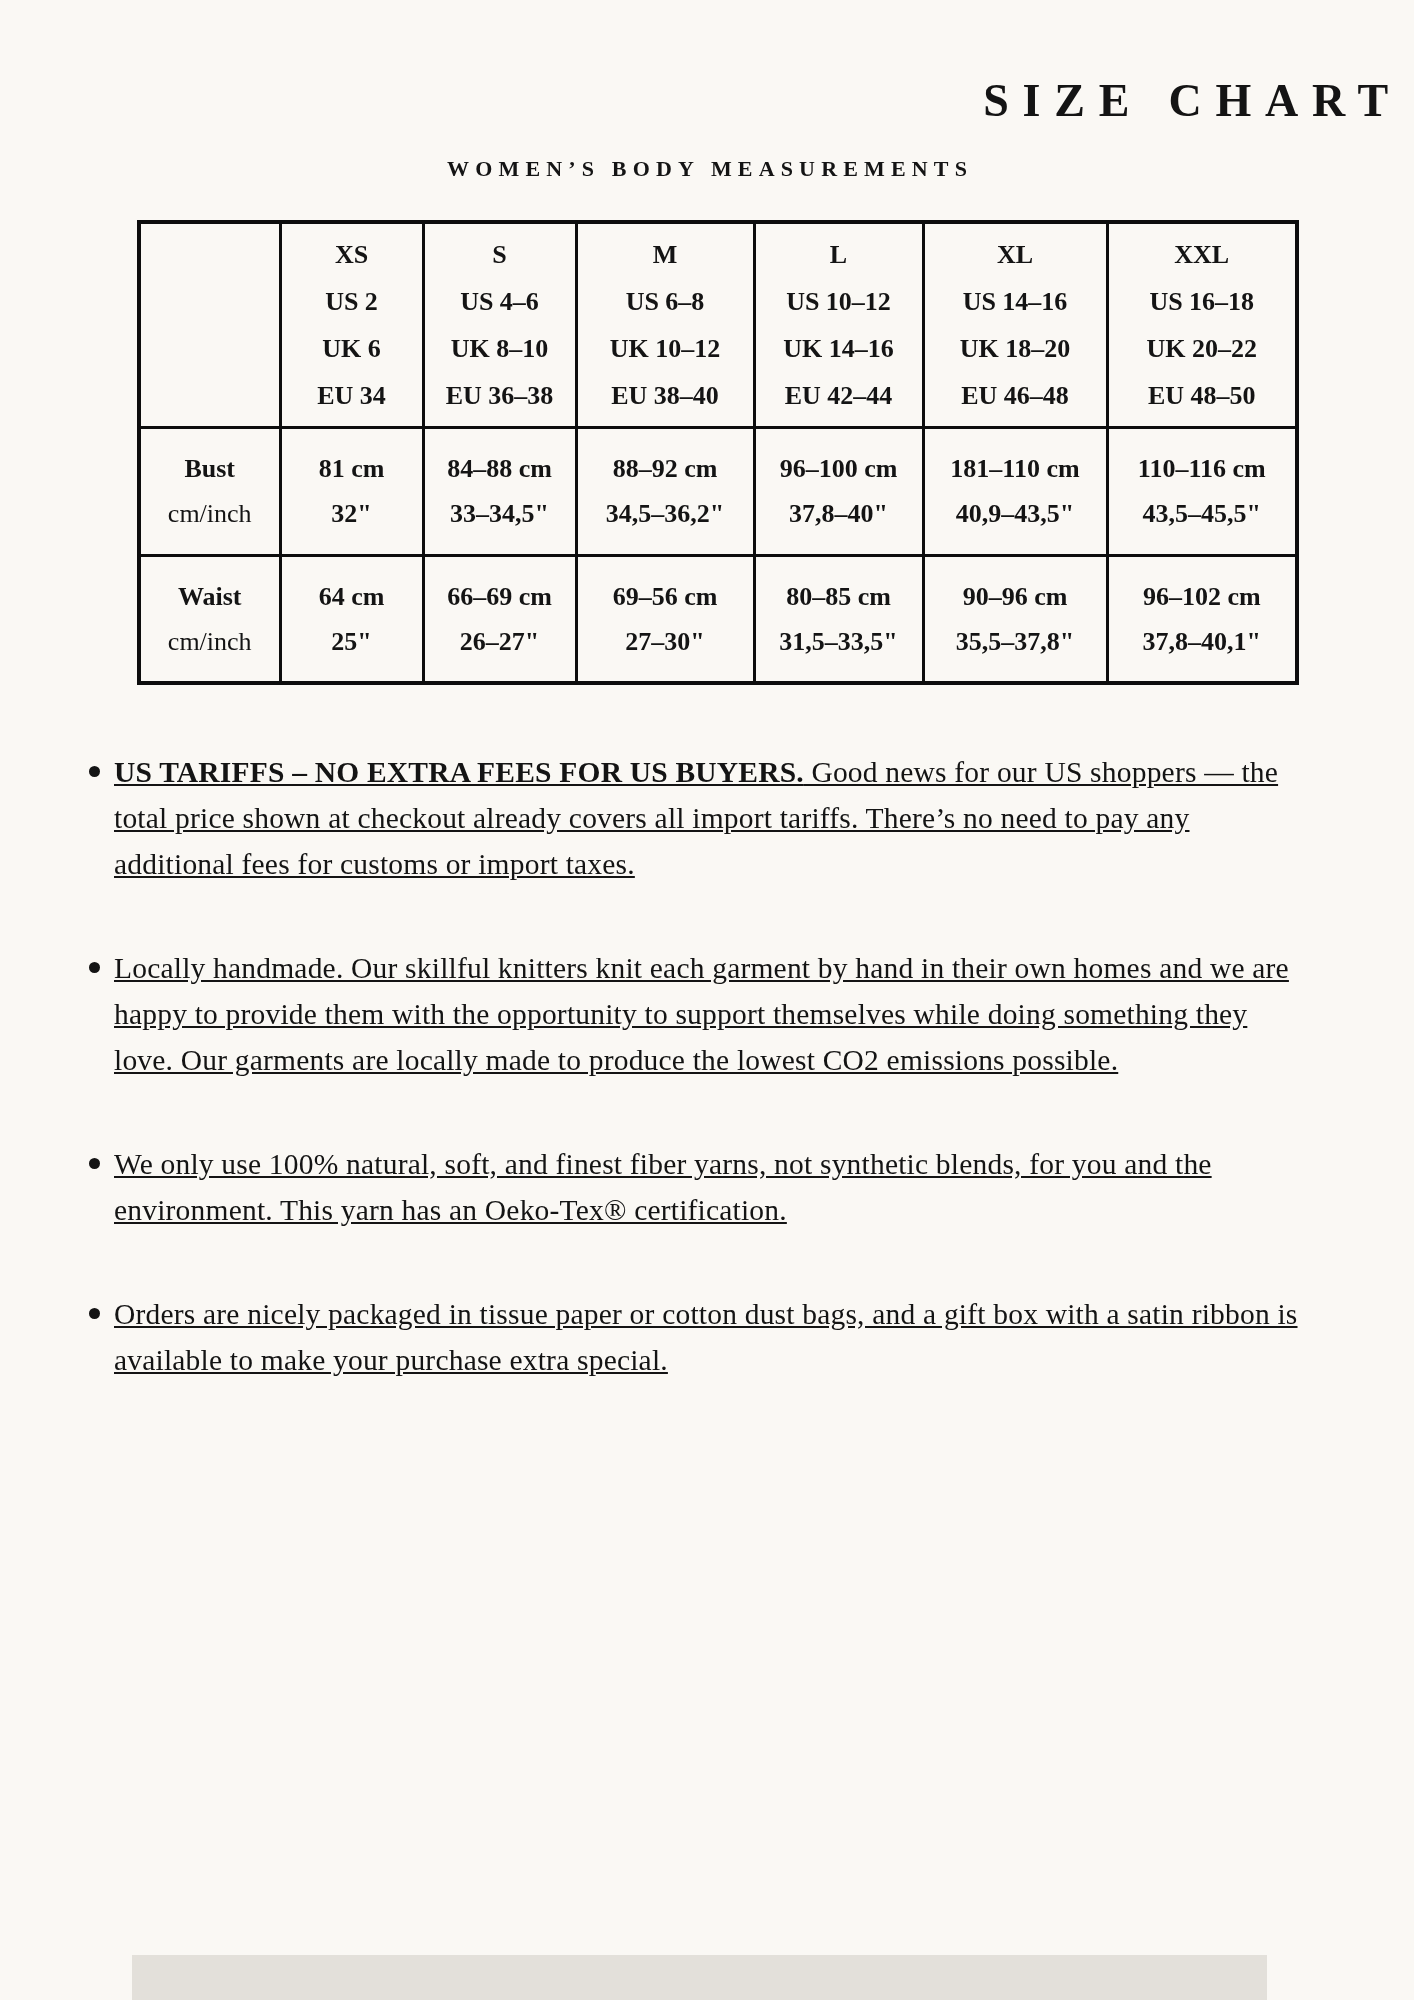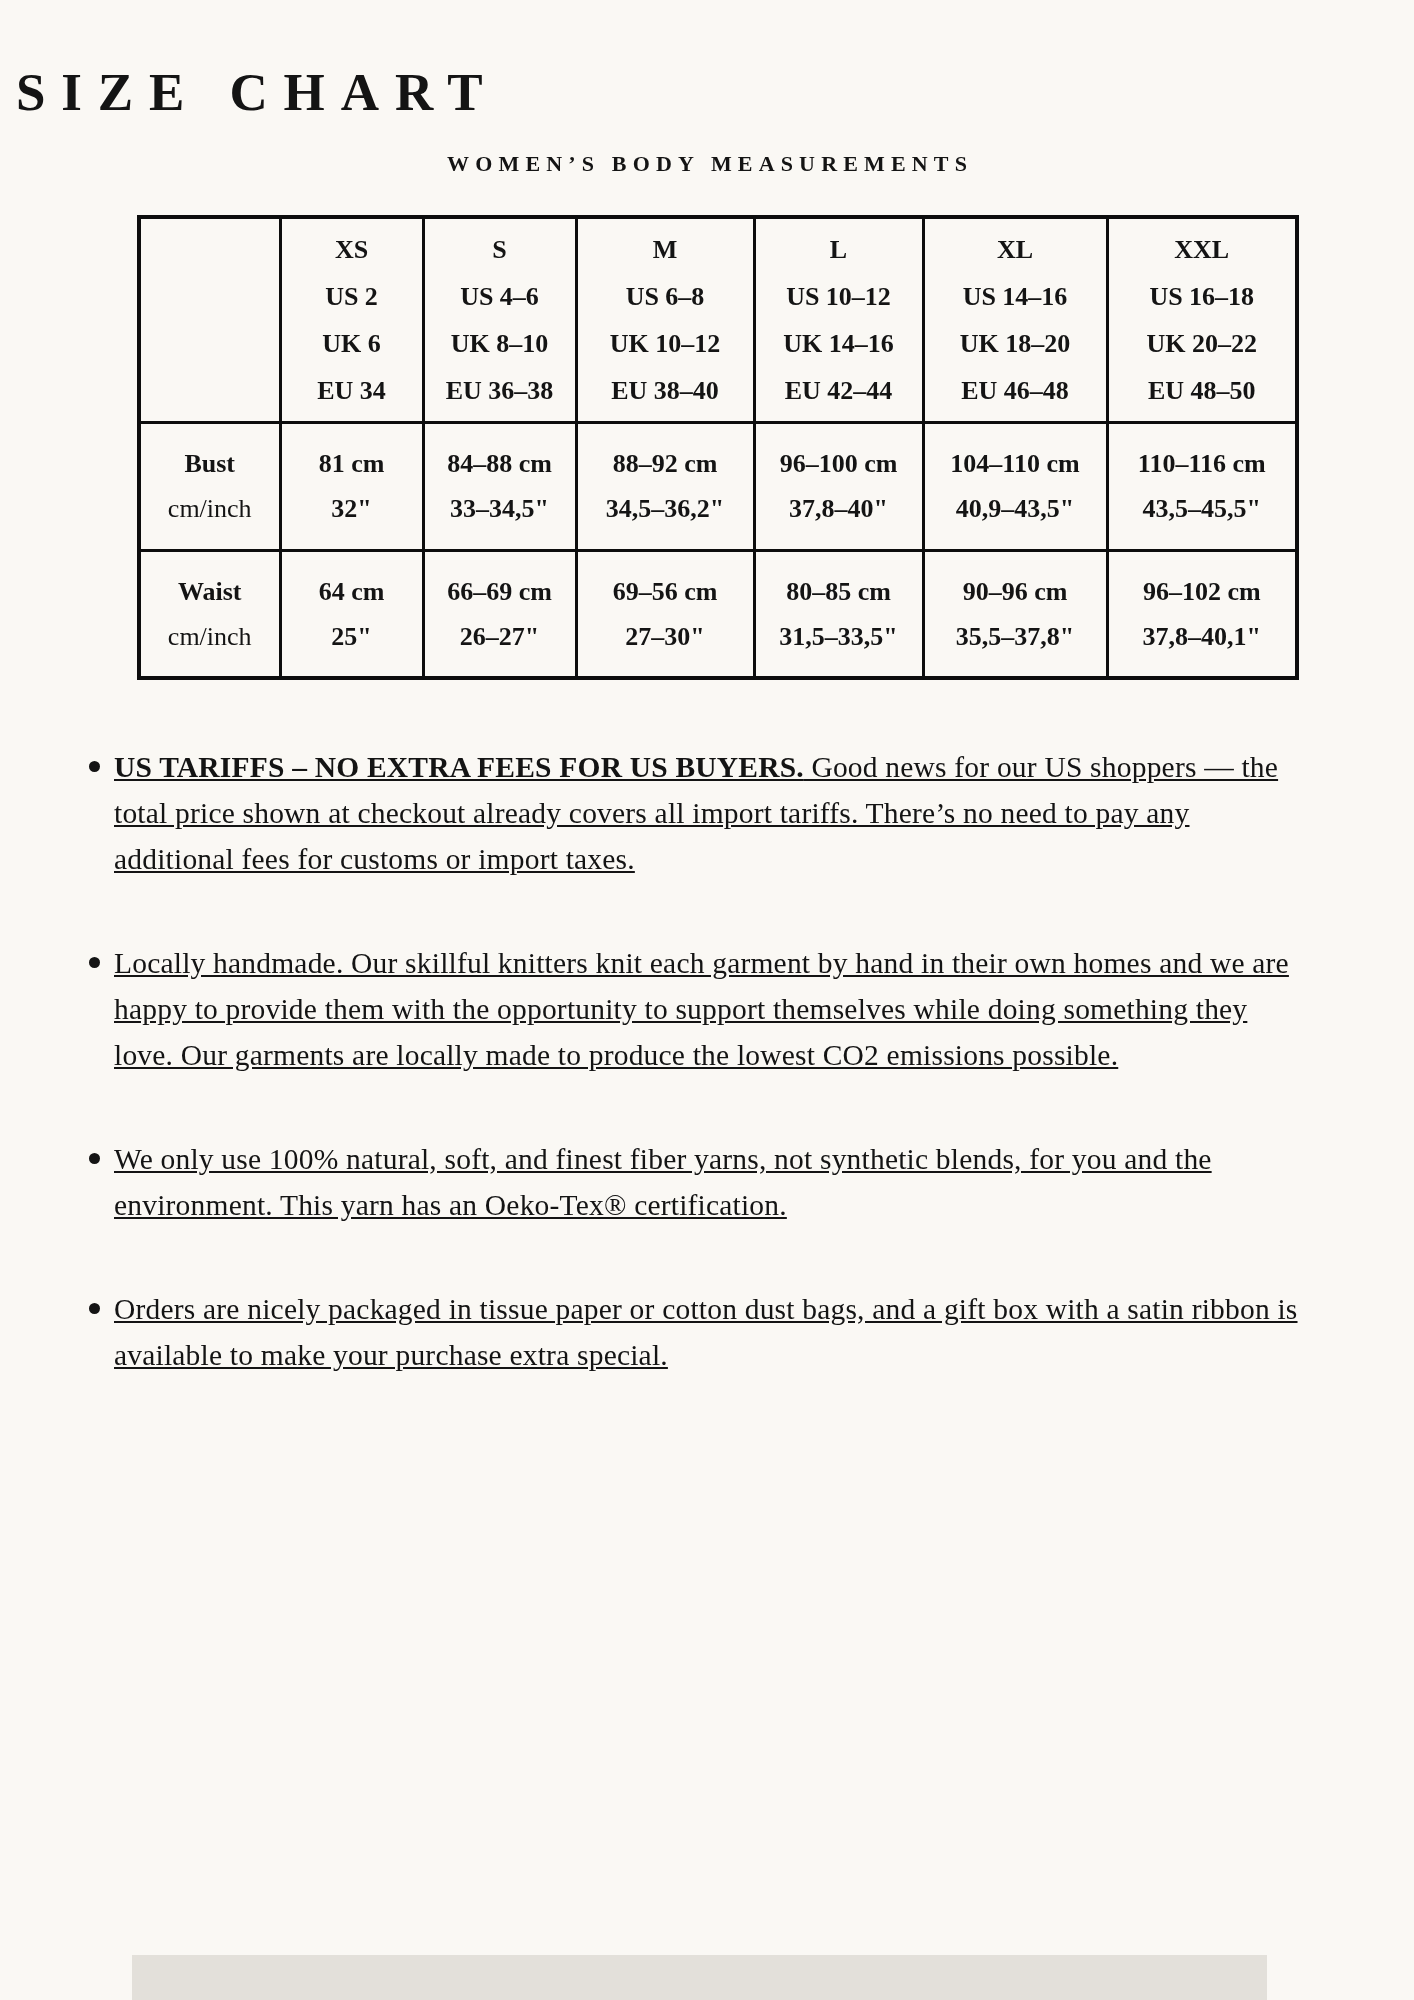--- a/index.html
+++ b/index.html
@@ -17,23 +17,23 @@
   .page{
     position:relative;
     width:1414px;
     height:2000px;
     background:var(--bg);
     overflow:hidden;
     box-sizing:border-box;
     padding-top:66px;
   }
   .page-title{
-    margin:0;
-    text-align:left;
-    font-size:53px;
+    margin:12px;
+    text-align:right;
+    font-size:46px;
     font-weight:600;
     letter-spacing:0.30em;
     line-height:1;
     text-indent:0.30em; 
   }
   .page-subtitle{
     margin:34px 0 0 0;
     text-align:center;
     font-size:22px;
     font-weight:700;
@@ -171,21 +171,21 @@
           </td>
           <td>
             <div>88–92 cm</div>
             <div>34,5–36,2"</div>
           </td>
           <td>
             <div>96–100 cm</div>
             <div>37,8–40"</div>
           </td>
           <td>
-            <div>104–110 cm</div>
+            <div>181–110 cm</div>
             <div>40,9–43,5"</div>
           </td>
           <td>
             <div>110–116 cm</div>
             <div>43,5–45,5"</div>
           </td>
         </tr>
         <tr class="measure-row">
           <th>
             <div class="row-label">Waist</div>

